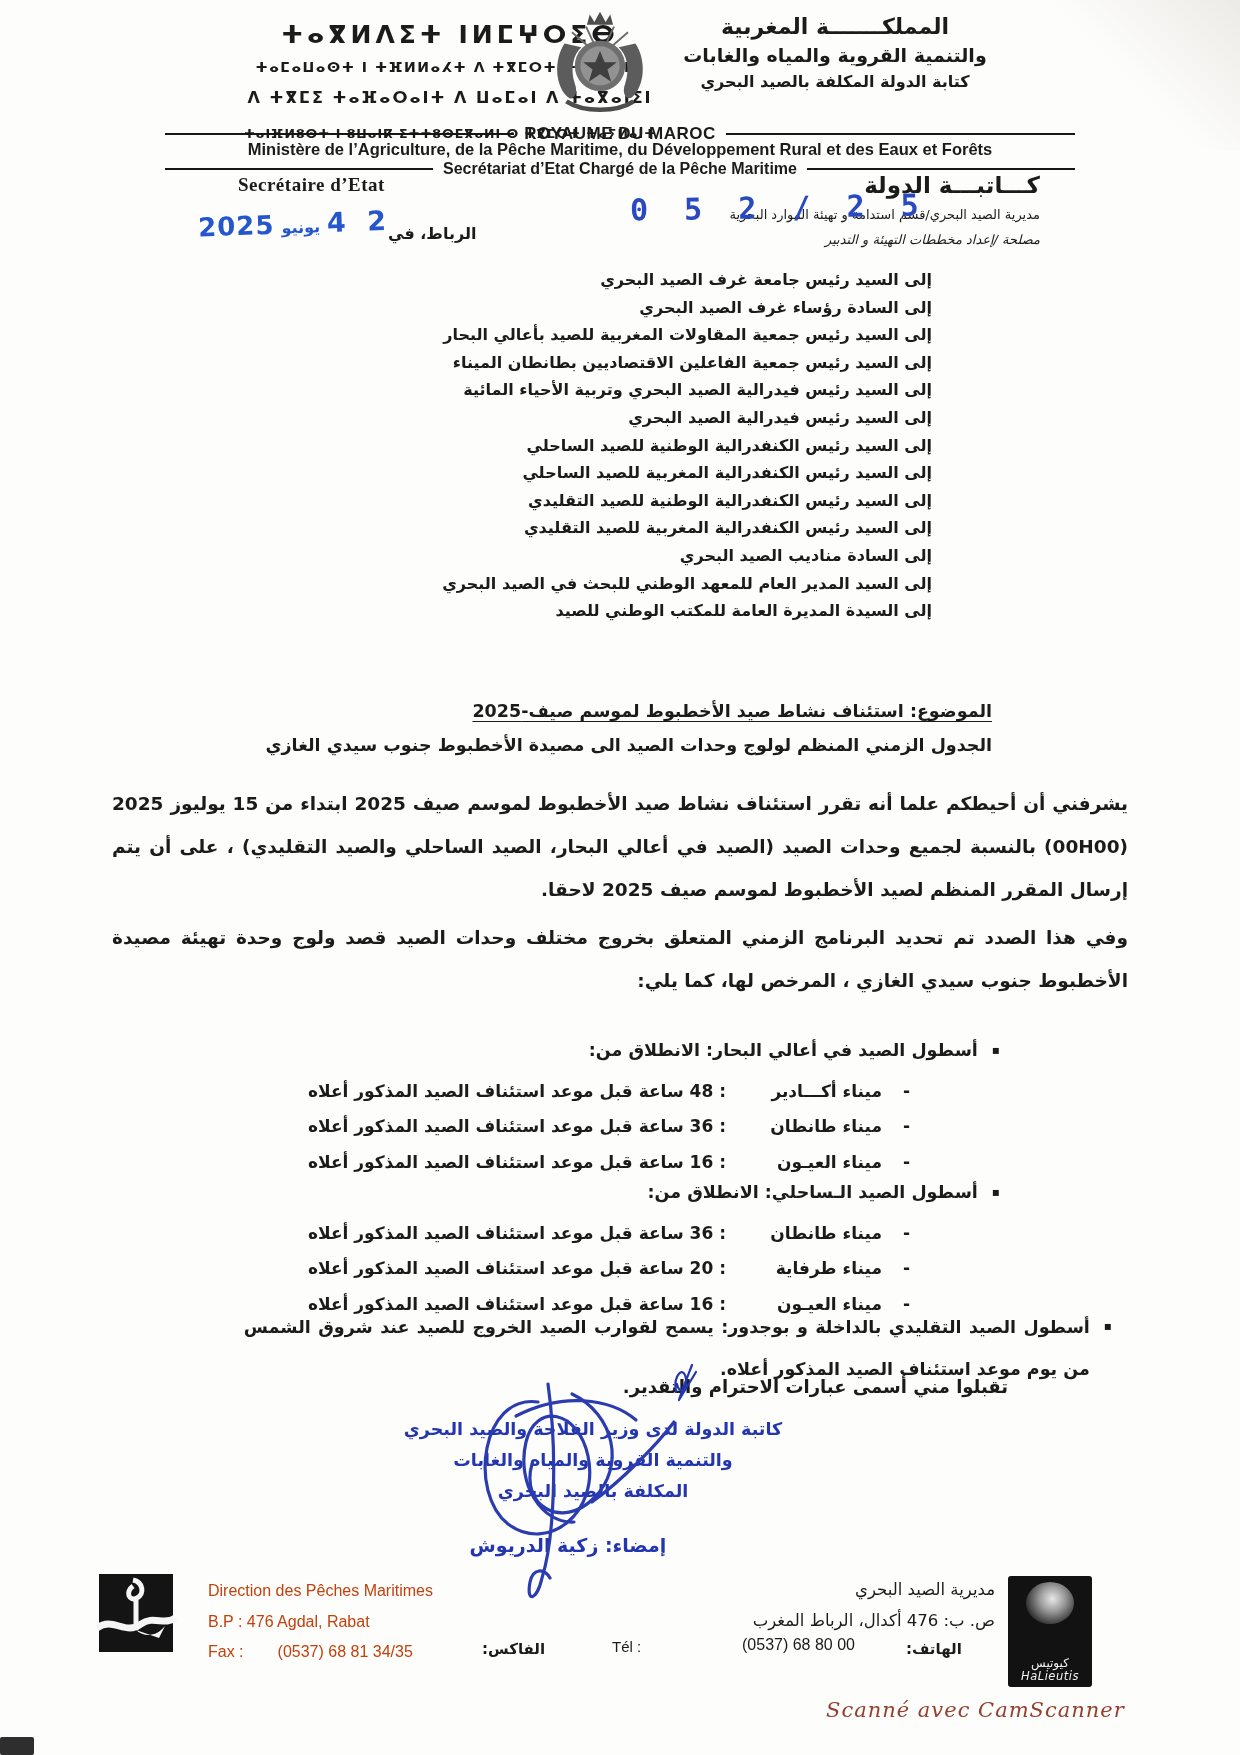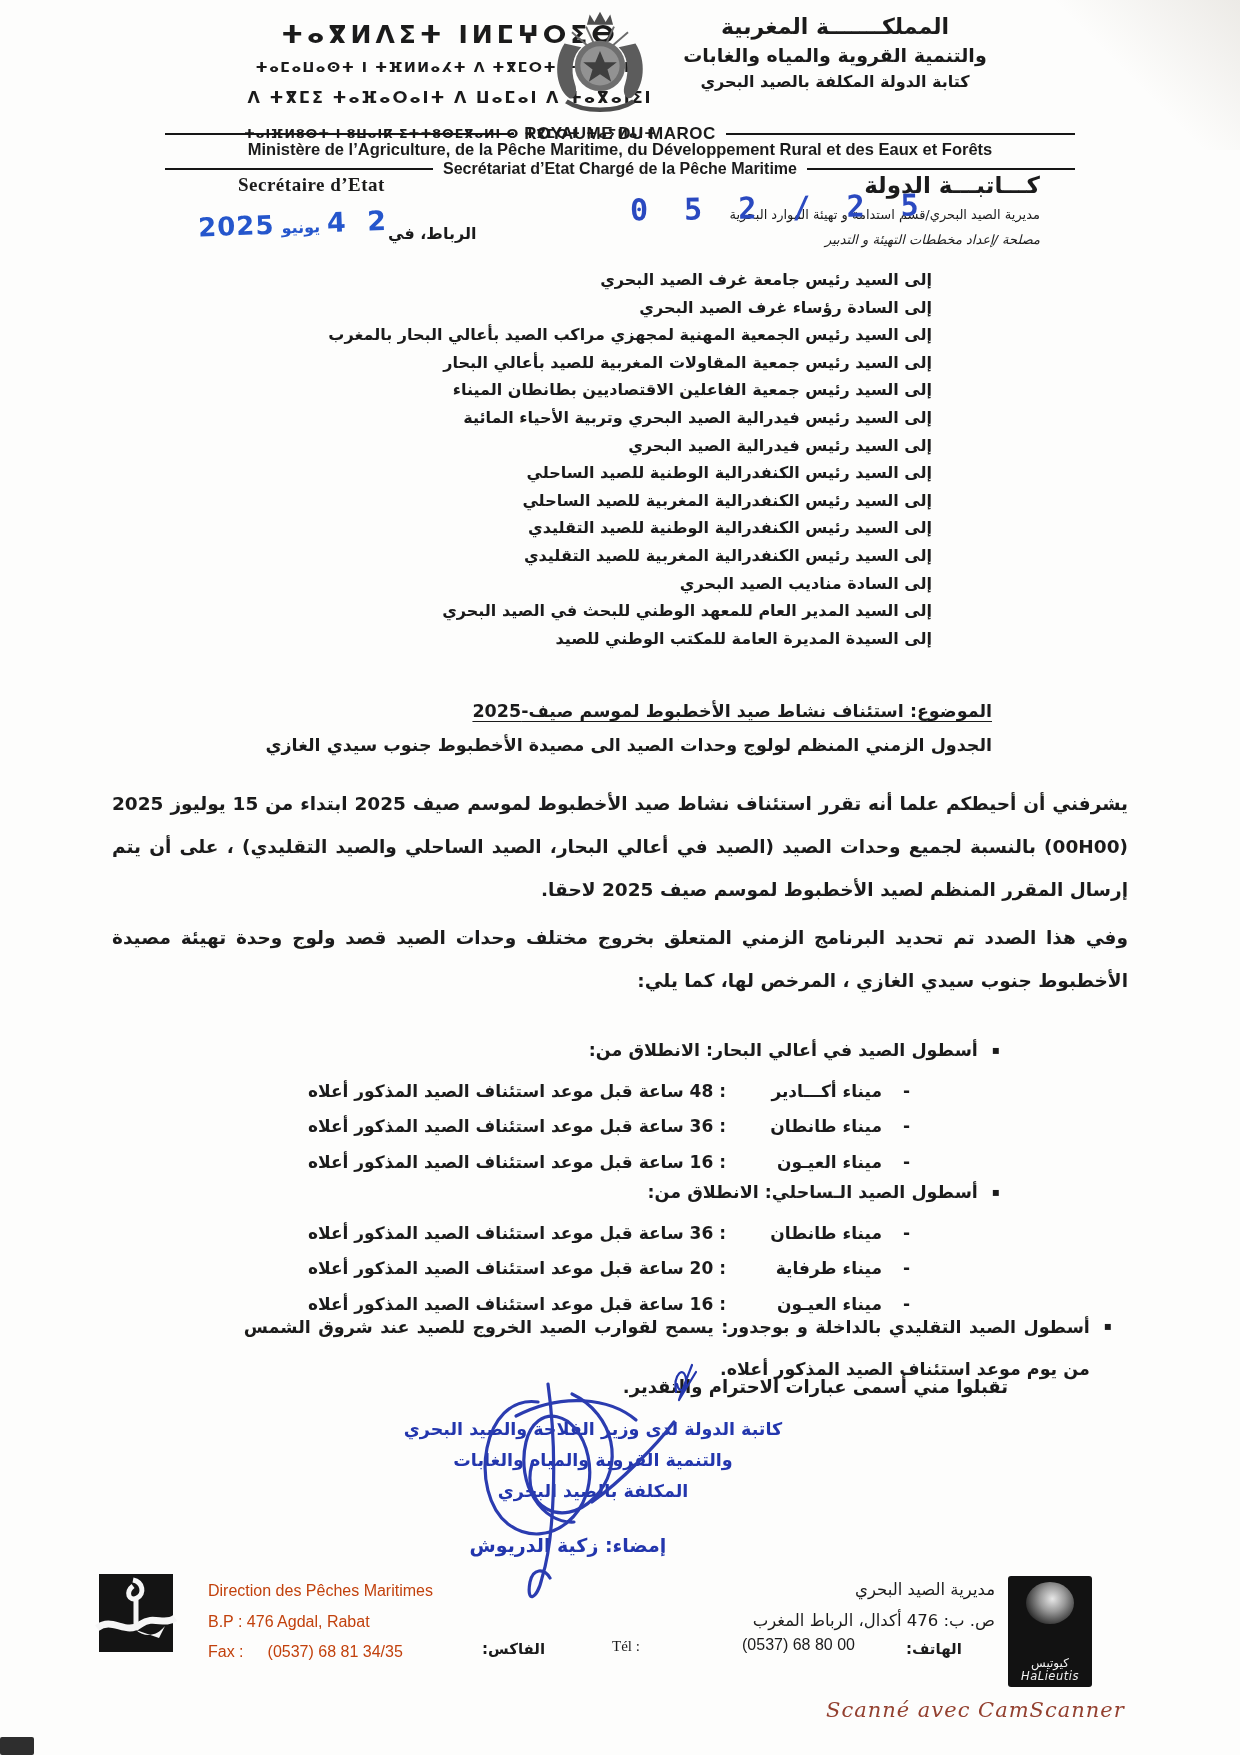--- a/index.html
+++ b/index.html
@@ -72,23 +72,23 @@
   
   .stamp{position:absolute;left:388px;top:1414px;width:410px;text-align:center;direction:rtl;
     color:#2336ad;font-weight:700;font-size:17.5px;line-height:31px;}
   .signed-by{position:absolute;left:428px;top:1534px;width:280px;text-align:center;direction:rtl;
     color:#2336ad;font-weight:700;font-size:19px;}
   .sig-svg{position:absolute;left:420px;top:1372px;width:300px;height:250px;}
   
   .logo-dpm{position:absolute;left:95px;top:1572px;width:82px;height:86px;}
   .ft-fr{position:absolute;left:208px;top:1576px;font-family:"Liberation Sans",sans-serif;
     font-size:16px;line-height:30.5px;color:#c2410c;}
-  .ft-fax-row{display:flex;gap:24px;}
+  .ft-fax-row{display:flex;gap:34px;}
   .fax-ar{position:absolute;left:482px;top:1640px;direction:rtl;font-weight:700;font-size:15px;}
-  .tel-fr{position:absolute;left:612px;top:1638px;font-family:Liberation Serif, serif;font-size:15px;}
+  .tel-fr{position:absolute;left:612px;top:1638px;font-family:Liberation Sans, sans-serif;font-size:15px;}
   .tel-num{position:absolute;left:742px;top:1636px;font-family:"Liberation Sans",sans-serif;font-size:16px;}
   .tel-ar{position:absolute;left:906px;top:1640px;direction:rtl;font-weight:700;font-size:15px;text-align:right;}
   .ft-ar{position:absolute;right:245px;top:1574px;direction:rtl;text-align:right;font-size:16.5px;line-height:31px;}
   .logo-hal{position:absolute;left:1008px;top:1576px;width:84px;height:111px;background:#121212;
     border-radius:3px;overflow:hidden;display:flex;flex-direction:column;justify-content:flex-end;align-items:center;}
   .hal-glow{position:absolute;left:18px;top:6px;width:48px;height:42px;border-radius:50%;
     background:radial-gradient(circle at 55% 40%, #e8e8e8 0%, #9a9a9a 35%, #3a3a3a 70%, transparent 85%);}
   .hal-ar{color:#f2f2f2;font-size:12px;line-height:12px;direction:rtl;}
   .hal-lat{color:#f2f2f2;font-size:11.5px;font-style:italic;letter-spacing:.5px;line-height:15px;margin-bottom:3px;}
   .watermark{position:absolute;left:826px;top:1698px;color:#93402f;
@@ -156,21 +156,20 @@
   <div class="place">الرباط، في</div>
   <div class="date-stamp">
     <span class="dd">2 4</span>
     <span class="dm">يونيو</span>
     <span class="dy">2025</span>
   </div>
 
   <div class="recipients">
     <div>إلى السيد رئيس جامعة غرف الصيد البحري</div>
     <div>إلى السادة رؤساء غرف الصيد البحري</div>
-    <div>إلى السيد رئيس الجمعية المهنية لمجهزي مراكب الصيد بأعالي البحار بالمغرب</div>
     <div>إلى السيد رئيس جمعية المقاولات المغربية للصيد بأعالي البحار</div>
     <div>إلى السيد رئيس جمعية الفاعلين الاقتصاديين بطانطان الميناء</div>
     <div>إلى السيد رئيس فيدرالية الصيد البحري وتربية الأحياء المائية</div>
     <div>إلى السيد رئيس فيدرالية الصيد البحري</div>
     <div>إلى السيد رئيس الكنفدرالية الوطنية للصيد الساحلي</div>
     <div>إلى السيد رئيس الكنفدرالية المغربية للصيد الساحلي</div>
     <div>إلى السيد رئيس الكنفدرالية الوطنية للصيد التقليدي</div>
     <div>إلى السيد رئيس الكنفدرالية المغربية للصيد التقليدي</div>
     <div>إلى السادة مناديب الصيد البحري</div>
     <div>إلى السيد المدير العام للمعهد الوطني للبحث في الصيد البحري</div>

